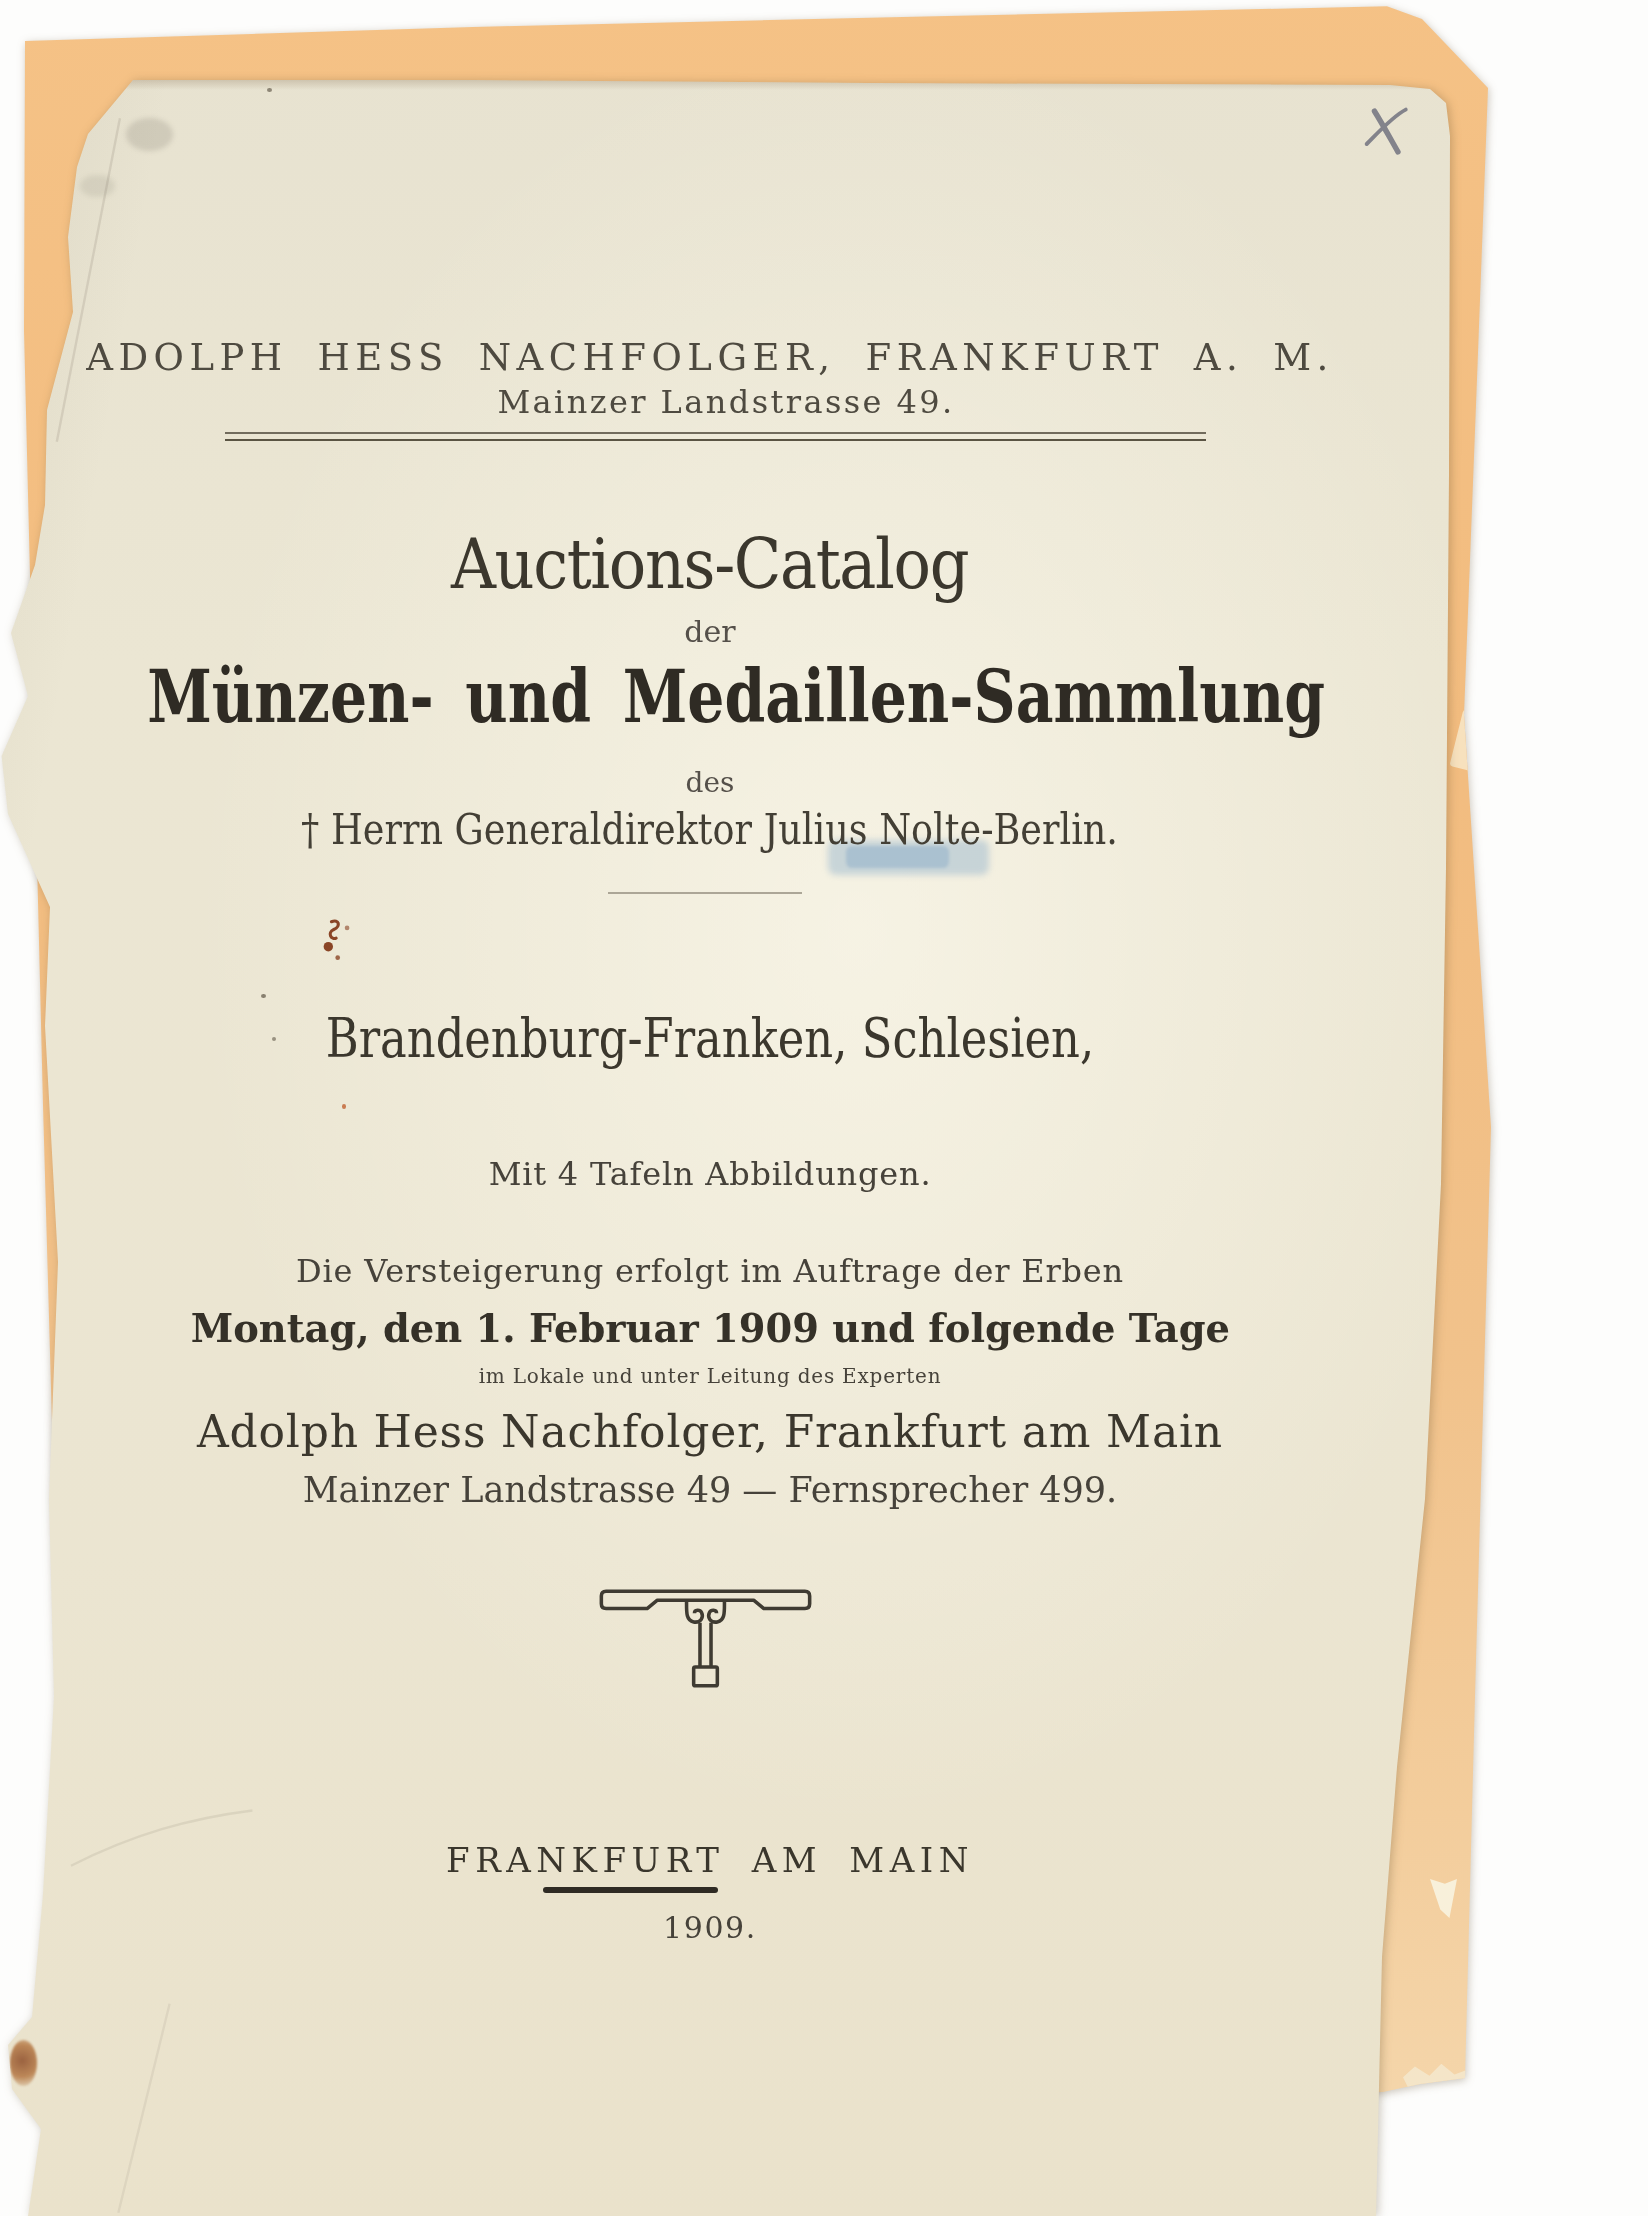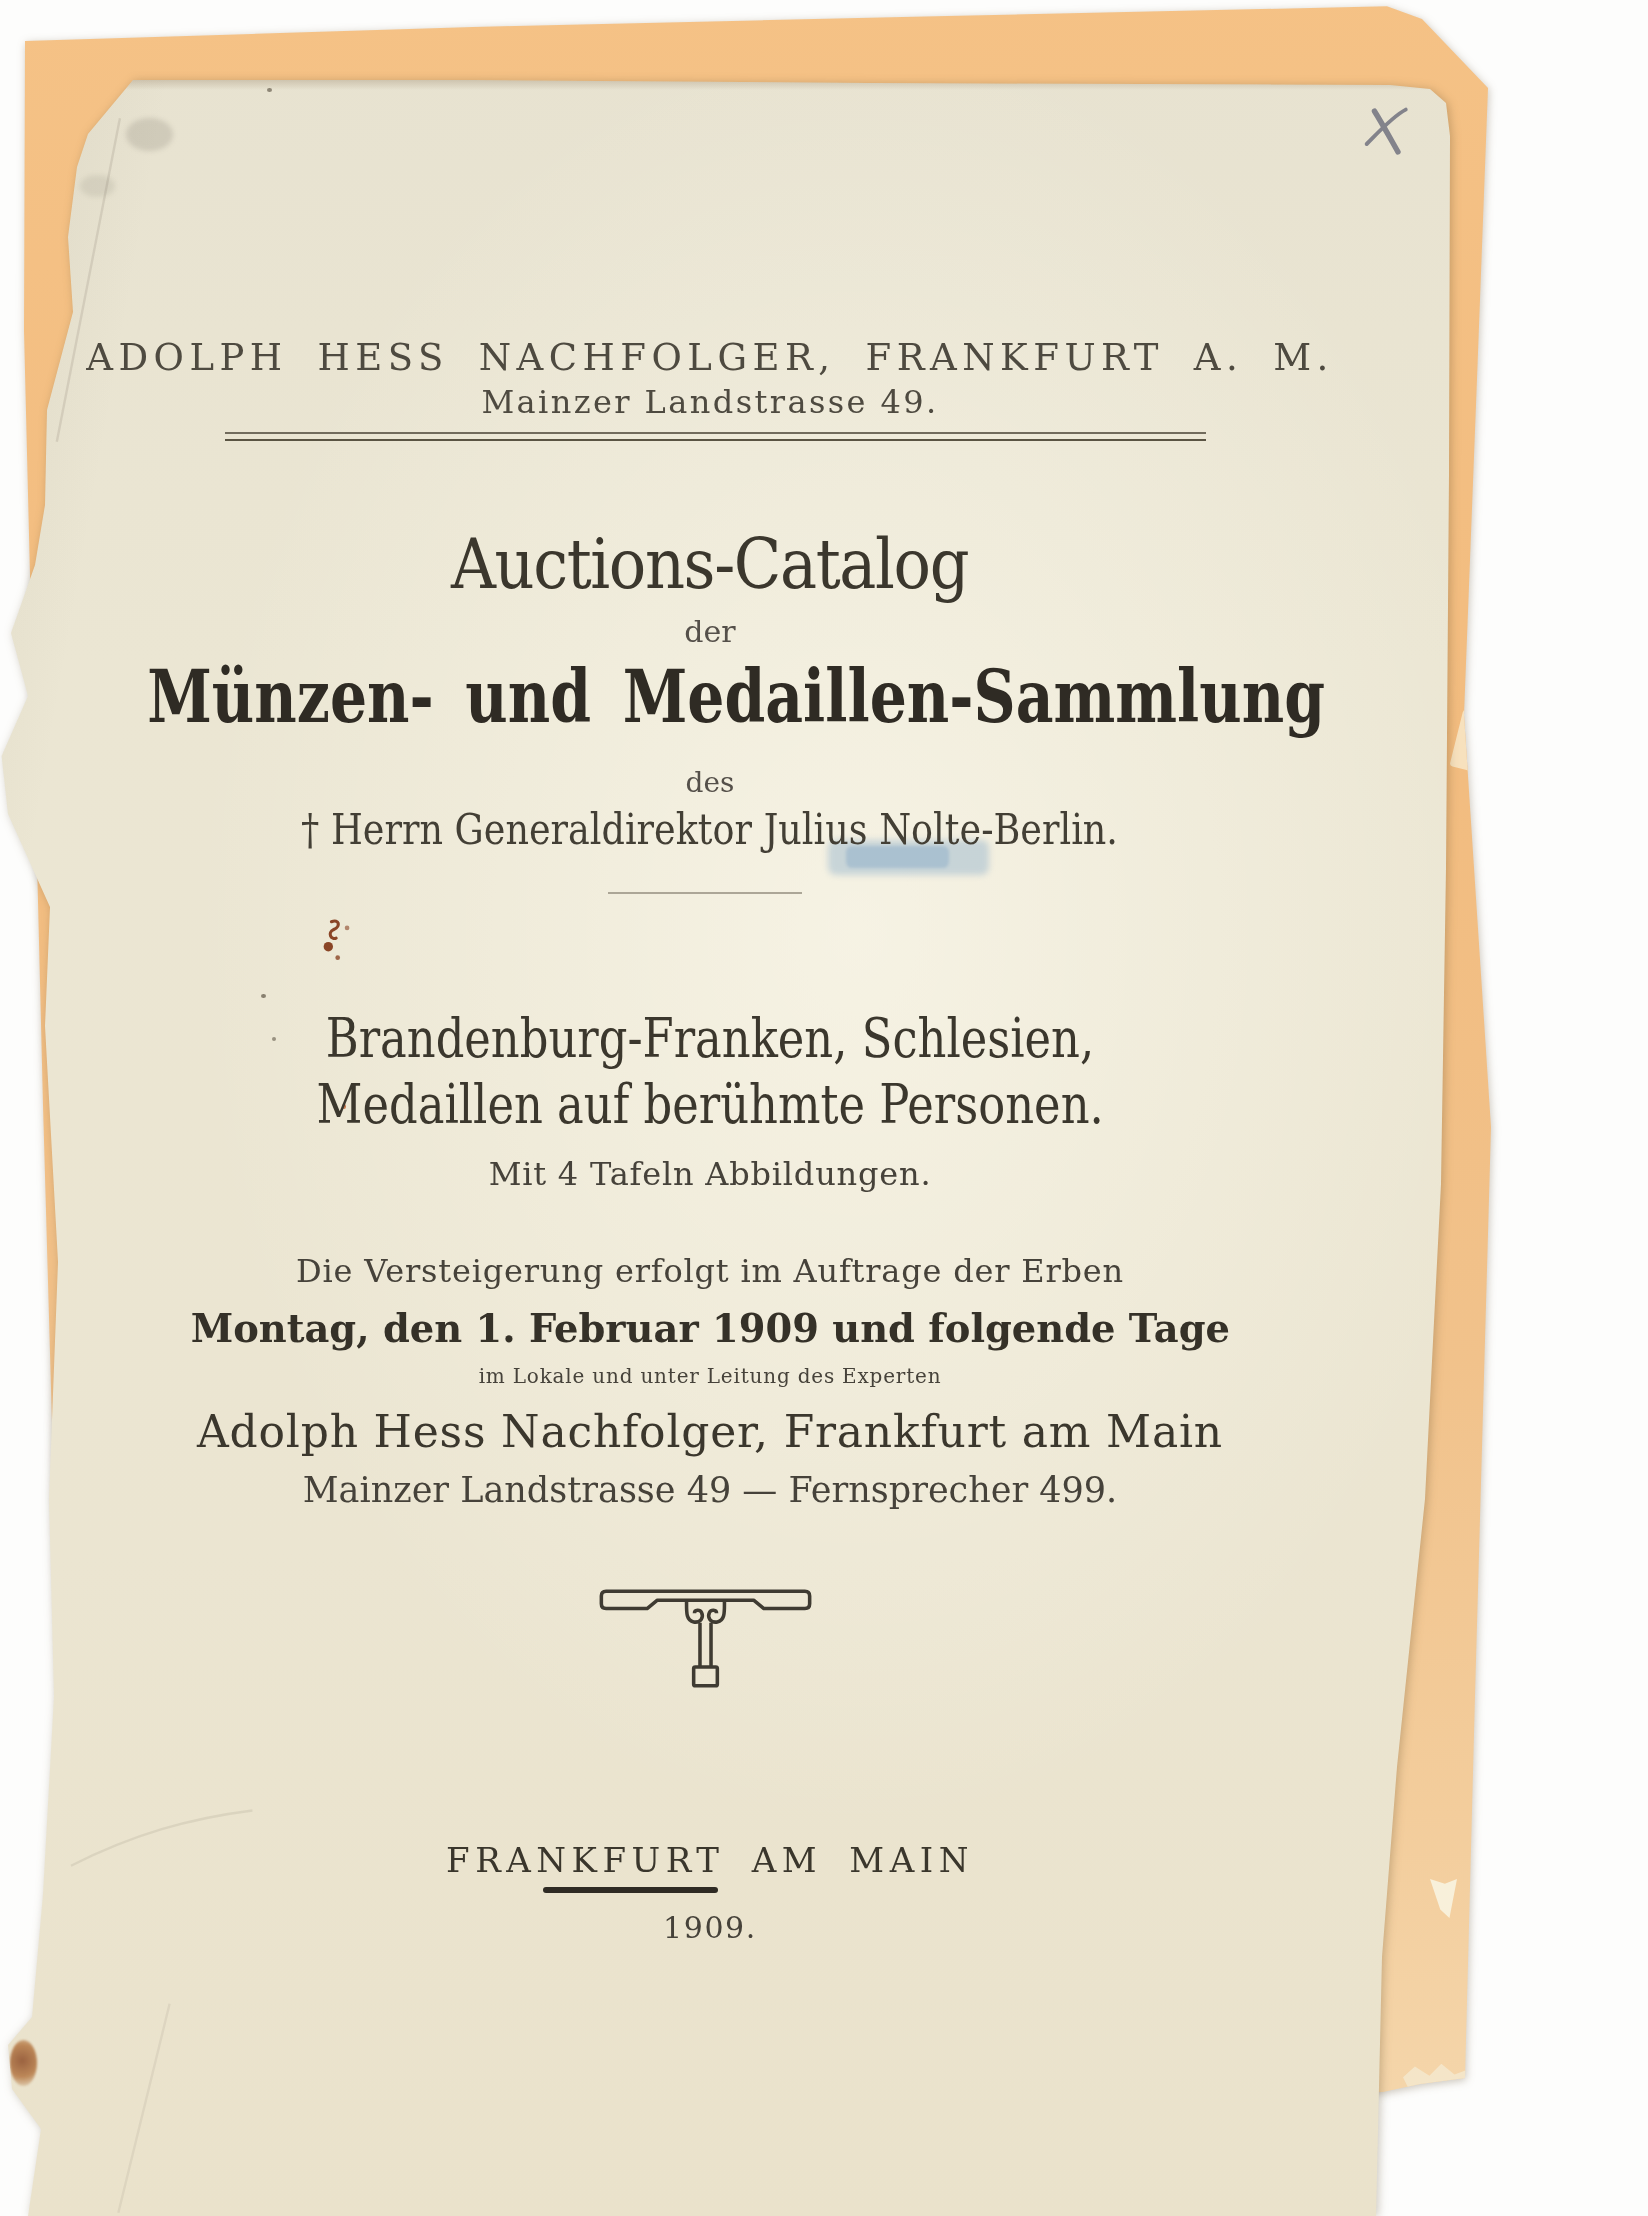--- a/index.html
+++ b/index.html
@@ -55,21 +55,21 @@
     background:rgba(108,152,192,.32);filter:blur(1.6px);}
   .pencil-x{position:absolute;left:1362px;top:103px;width:50px;height:57px;}
   .squiggle{position:absolute;left:314px;top:917px;width:38px;height:50px;}
 
   
   .textblock{position:absolute;left:0;top:0;width:1420px;height:2216px;pointer-events:none;}
   .line{position:absolute;left:0;width:100%;text-align:center;line-height:1;color:#3c3830;white-space:nowrap;}
   .squeeze{display:inline-block;transform-origin:50% 50%;}
 
   .publisher-name{top:339px;font-size:37px;letter-spacing:5.5px;word-spacing:12.6px;color:#4e4a40;}
-  .publisher-address{top:386px;font-size:32px;letter-spacing:2.4px;color:#4e4a40;}
+  .publisher-address{top:386px;font-size:32px;letter-spacing:2.4px;color:#4e4a40;padding-left:16px;}
   .rule-top{position:absolute;left:225px;top:432px;width:981px;height:1.6px;background:#716b5c;}
   .rule-bottom{position:absolute;left:225px;top:439px;width:981px;height:2.4px;background:#5a5443;}
 
   .catalog-title{top:529px;font-size:70px;color:#3b372d;}
   .catalog-title .squeeze{transform:scaleX(.89);letter-spacing:-1.6px;}
   .word-der{top:617px;font-size:30px;color:#55504a;}
   .collection-title{top:660px;font-size:73px;font-weight:bold;color:#2f2b24;}
   .collection-title .squeeze{transform:scaleX(.80);letter-spacing:0px;word-spacing:14px;}
   .word-des{top:769px;font-size:28px;color:#55504a;}
   .owner-line{top:808px;font-size:43px;color:#433f35;}
@@ -157,23 +157,20 @@
         </div>
         <div class="line word-des">des</div>
         <div class="line owner-line">
           <span class="squeeze">† Herrn Generaldirektor Julius Nolte-Berlin.</span>
         </div>
         <div class="divider-rule"></div>
 
         <div class="line contents-2">
           <span class="squeeze">Brandenburg-Franken, Schlesien,</span>
         </div>
-        <div class="line contents-3">
-          <span class="squeeze">Medaillen auf berühmte Personen.</span>
-        </div>
         <div class="line plates-note">Mit 4 Tafeln Abbildungen.</div>
 
         <div class="line commission-line">Die Versteigerung erfolgt im Auftrage der Erben</div>
         <div class="line date-line">
           <span class="squeeze">Montag, den 1. Februar 1909 und folgende Tage</span>
         </div>
         <div class="line venue-line">im Lokale und unter Leitung des Experten</div>
         <div class="line auctioneer-line">Adolph Hess Nachfolger, Frankfurt am Main</div>
         <div class="line contact-line">Mainzer Landstrasse 49 — Fernsprecher 499.</div>
 

